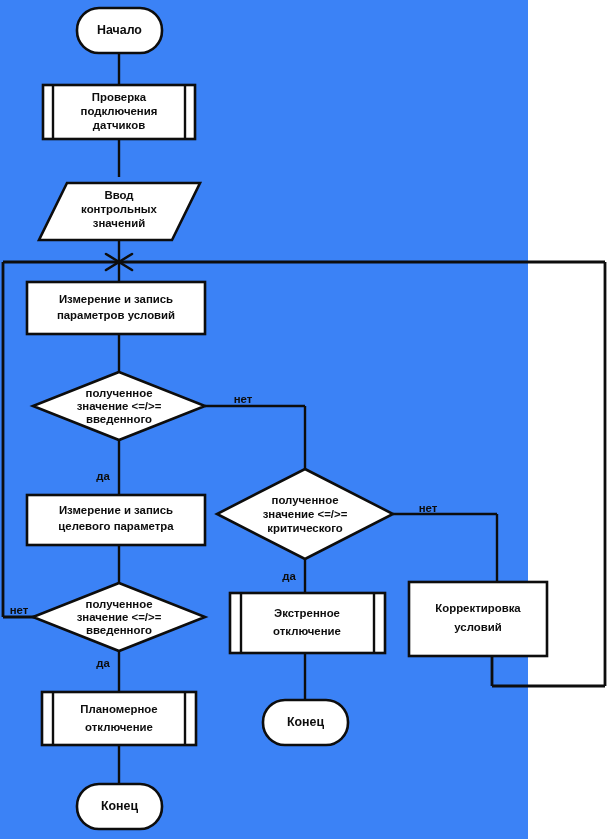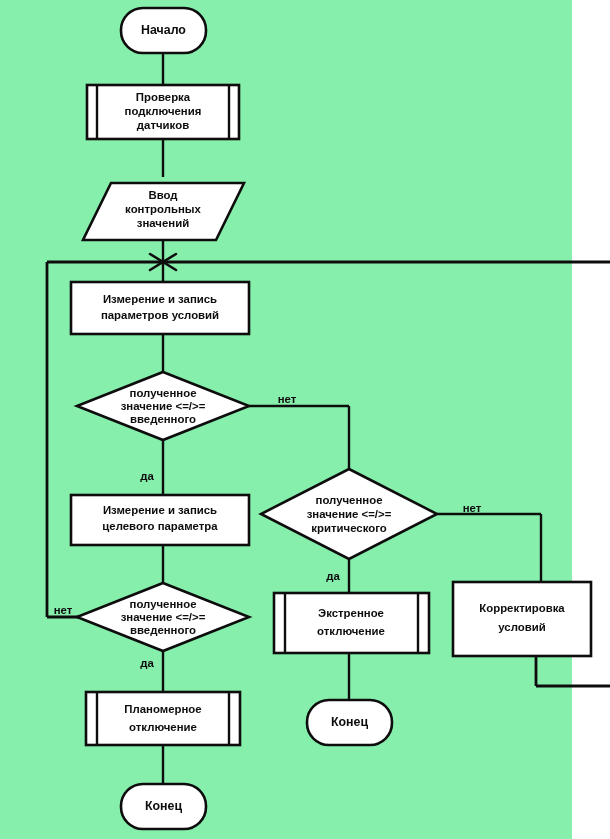--- a/index.html
+++ b/index.html
@@ -10,22 +10,21 @@
   body {
     width: 610px;
     height: 839px;
     font-family: "Liberation Sans", sans-serif;
     overflow: hidden;
   }
   #flowchart-root {
     position: relative;
     width: 528px;
     height: 839px;
-    background: #86efac;
-    padding-left: 44px;
+    background: #3b82f6;
   }
   svg#flow-svg {
     display: block;
     width: 610px;
     height: 839px;
   }
   .node-shape {
     fill: #ffffff;
     stroke: #0d0d0d;
     stroke-width: 2.6;

